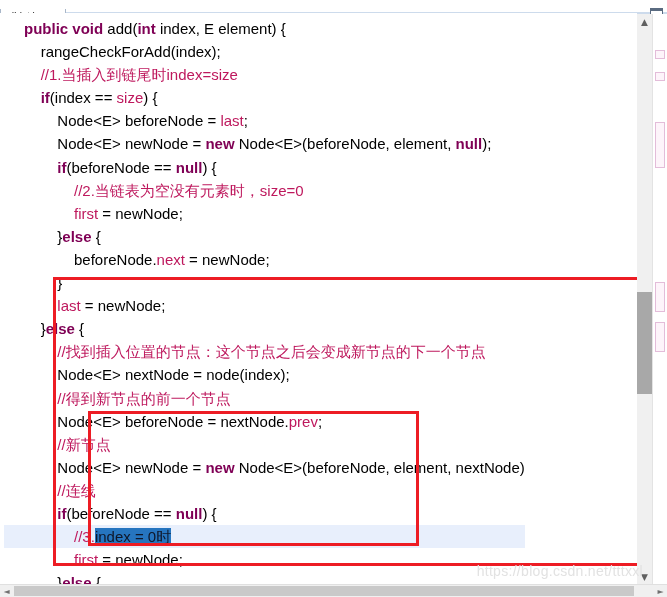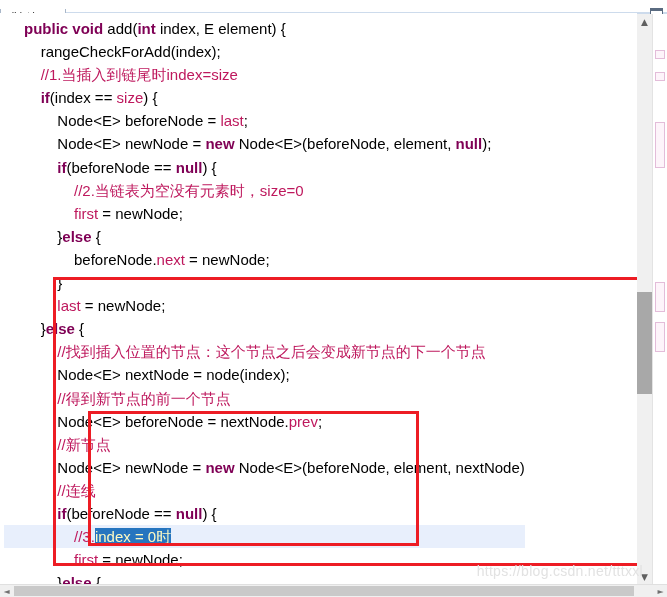--- a/index.html
+++ b/index.html
@@ -89,21 +89,21 @@
     height: 23.1px;
     padding-left: 20px;
     white-space: pre;
   }
   .line.hl { background: #e8effc; }
 
   
   .kw   { color: #7f0055; font-weight: bold; }
   .cmt  { color: #be185d; }
   .fld  { color: #be185d; }
-  .sel  { background: #2675bf; color: #fef9c3; }
+  .sel  { background: #2675bf; color: #0f172a; }
 
   
   .redbox {
     position: absolute;
     border: 3px solid #ed1c24;
     box-sizing: border-box;
     pointer-events: none;
   }
   #outer-box { left: 53px; top: 277px; width: 597px; height: 289px; }
   #inner-box { left: 88px; top: 411px; width: 331px; height: 135px; }

